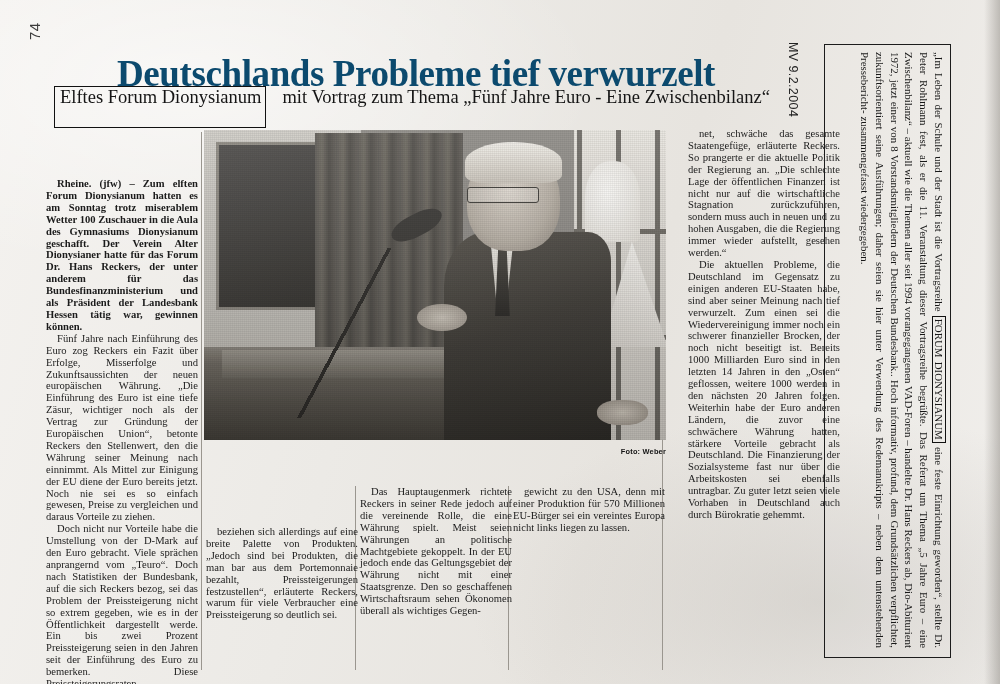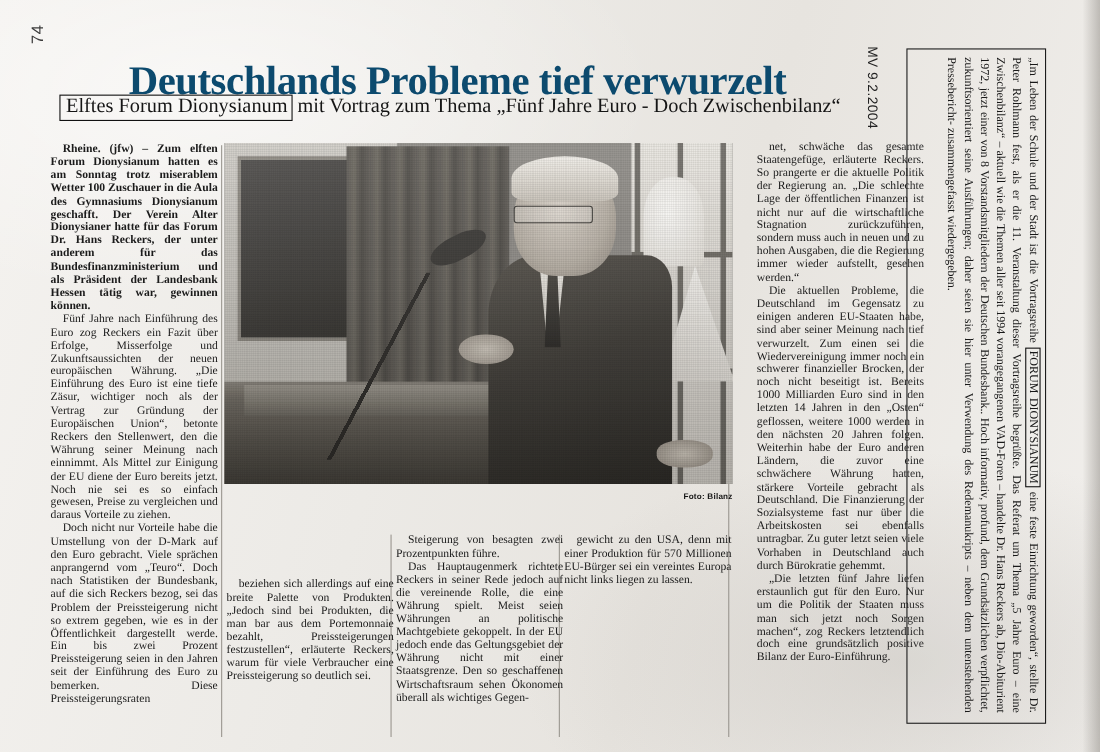--- a/index.html
+++ b/index.html
@@ -89,43 +89,43 @@
     width: 760px;
     display: flex;
     align-items: baseline;
     font-size: 18.5px;
     color: #151515;
     z-index: 5;
     white-space: nowrap;
   }
   #subhead-box {
     border: 1.6px solid #111;
-    padding: 1px 4px 2px 5px;
+    padding: 1px 4px 20px 5px;
     line-height: 1.05;
-    margin-right: 4px;
+    margin-right: 16px;
   }
   #subhead-rest { line-height: 1.05; }
 
   
   .col {
     position: absolute;
     top: 128px;
     width: 151px;
     font-size: 10.6px;
     line-height: 11.9px;
     text-align: justify;
     text-justify: inter-word;
     color: #1b1b1b;
     hyphens: manual;
     z-index: 5;
   }
   .col p { margin: 0; text-indent: 11px; }
   .col p.first { text-indent: 11px; }
   .col p + p { margin-top: 0; }
-  .col .lead { font-weight: bold; }
+  .col .lead { font-weight: bold; margin-top: 48px; }
 
   #col1 { left: 46px;  top: 130px; width: 152px; }
   #col2 { left: 206px; top: 486px; width: 152px; height: 184px; margin-top: 40px; }
   #col3 { left: 360px; top: 486px; width: 152px; height: 184px; }
   #col4 { left: 513px; top: 486px; width: 152px; height: 184px; }
   #col5 { left: 667px; top: 128px; width: 152px; margin-left: 21px; }
 
   
   .vrule {
     position: absolute;
@@ -322,51 +322,49 @@
 <div id="scan">
 
   <div class="sheet"></div>
 
   <div id="pagenum">74</div>
 
   <h1 id="headline">Deutschlands Probleme tief verwurzelt</h1>
 
   <div id="subhead-row">
     <span id="subhead-box">Elftes Forum Dionysianum</span>
-    <span id="subhead-rest">mit Vortrag zum Thema „Fünf Jahre Euro - Doch Zwischenbilanz“</span>
+    <span id="subhead-rest">mit Vortrag zum Thema „Fünf Jahre Euro - Eine Zwischenbilanz“</span>
   </div>
 
   <div class="vrule" style="left:201px; top:132px; height:538px;"></div>
   <div class="vrule" style="left:355px; top:486px; height:184px;"></div>
   <div class="vrule" style="left:508px; top:486px; height:184px;"></div>
   <div class="vrule" style="left:662px; top:132px; height:538px;"></div>
 
   <div class="col" id="col1">
     <p class="first lead">Rheine. (jfw) – Zum elften Forum Dionysianum hatten es am Sonntag trotz miserablem Wetter 100 Zuschauer in die Aula des Gymnasiums Dionysianum geschafft. Der Verein Alter Dionysianer hatte für das Forum Dr. Hans Reckers, der unter anderem für das Bundesfinanzministerium und als Präsident der Landesbank Hessen tätig war, gewinnen können.</p>
     <p>Fünf Jahre nach Einführung des Euro zog Reckers ein Fazit über Erfolge, Misserfolge und Zukunftsaussichten der neuen europäischen Währung. „Die Einführung des Euro ist eine tiefe Zäsur, wichtiger noch als der Vertrag zur Gründung der Europäischen Union“, betonte Reckers den Stellenwert, den die Währung seiner Meinung nach einnimmt. Als Mittel zur Einigung der EU diene der Euro bereits jetzt. Noch nie sei es so einfach gewesen, Preise zu vergleichen und daraus Vorteile zu ziehen.</p>
     <p>Doch nicht nur Vorteile habe die Umstellung von der D-Mark auf den Euro gebracht. Viele sprächen anprangernd vom „Teuro“. Doch nach Statistiken der Bundesbank, auf die sich Reckers bezog, sei das Problem der Preissteigerung nicht so extrem gegeben, wie es in der Öffentlichkeit dargestellt werde. Ein bis zwei Prozent Preissteigerung seien in den Jahren seit der Einführung des Euro zu bemerken. Diese Preissteigerungsraten</p>
   </div>
 
   <div class="col" id="col2">
     <p class="first">beziehen sich allerdings auf eine breite Palette von Produkten. „Jedoch sind bei Produkten, die man bar aus dem Portemonnaie bezahlt, Preissteigerungen festzustellen“, erläuterte Reckers, warum für viele Verbraucher eine Preissteigerung so deutlich sei.</p>
   </div>
 
   <div class="col" id="col3">
-    <p class="first">Steigerung von besagten zwei Prozentpunkten führe.</p>
     <p>Das Hauptaugenmerk richtete Reckers in seiner Rede jedoch auf die vereinende Rolle, die eine Währung spielt. Meist seien Währungen an politische Machtgebiete gekoppelt. In der EU jedoch ende das Geltungsgebiet der Währung nicht mit einer Staatsgrenze. Den so geschaffenen Wirtschaftsraum sehen Ökonomen überall als wichtiges Gegen-</p>
   </div>
 
   <div class="col" id="col4">
     <p class="first">gewicht zu den USA, denn mit einer Produktion für 570 Millionen EU-Bürger sei ein vereintes Europa nicht links liegen zu lassen.</p>
   </div>
 
   <div class="col" id="col5">
     <p class="first">net, schwäche das gesamte Staatengefüge, erläuterte Reckers. So prangerte er die aktuelle Politik der Regierung an. „Die schlechte Lage der öffentlichen Finanzen ist nicht nur auf die wirtschaftliche Stagnation zurückzuführen, sondern muss auch in neuen und zu hohen Ausgaben, die die Regierung immer wieder aufstellt, gesehen werden.“</p>
     <p>Die aktuellen Probleme, die Deutschland im Gegensatz zu einigen anderen EU-Staaten habe, sind aber seiner Meinung nach tief verwurzelt. Zum einen sei die Wiedervereinigung immer noch ein schwerer finanzieller Brocken, der noch nicht beseitigt ist. Bereits 1000 Milliarden Euro sind in den letzten 14 Jahren in den „Osten“ geflossen, weitere 1000 werden in den nächsten 20 Jahren folgen. Weiterhin habe der Euro anderen Ländern, die zuvor eine schwächere Währung hatten, stärkere Vorteile gebracht als Deutschland. Die Finanzierung der Sozialsysteme fast nur über die Arbeitskosten sei ebenfalls untragbar. Zu guter letzt seien viele Vorhaben in Deutschland auch durch Bürokratie gehemmt.</p>
-    <p>„Die letzten fünf Jahre liefen erstaunlich gut für den Euro. Nur um die Politik der Staaten muss man sich jetzt noch Sorgen machen“, zog Reckers letztendlich doch eine grundsätzlich positive Bilanz der Euro-Einführung.</p>
   </div>
 
   <div id="photo" role="img">
     <div class="ph-inner">
       <div class="ph-wallL"></div>
       <div class="ph-board"></div>
       <div class="ph-curtain"></div>
       <div class="ph-window">
         <div class="mullion-v" style="left:4%"></div>
         <div class="mullion-v" style="left:46%"></div>
@@ -387,21 +385,21 @@
       <div class="ph-mic-stand"></div>
       <div class="ph-mic-head"></div>
       <div class="ph-hand"></div>
       <div class="ph-hand2"></div>
       <div class="ph-fade"></div>
       <div class="ph-grain"></div>
     </div>
   </div>
 
   <div id="caption">
-    <span id="caption-credit">Foto: Bilanz</span>
+    <span id="caption-credit">Foto: Weber</span>
   </div>
 
   <div id="mvdate">MV 9.2.2004</div>
 
   <div id="note-frame"></div>
   <div id="note-rot">
     <span>„Im Leben der Schule und der Stadt ist die Vortragsreihe</span>
     <span class="boxed">FORUM DIONYSIANUM</span>
     <span>eine feste Einrichtung geworden“, stellte Dr. Peter Rohlmann fest, als er die 11. Veranstaltung dieser Vortragsreihe begrüßte. Das Referat um Thema „5 Jahre Euro – eine Zwischenbilanz“ – aktuell wie die Themen aller seit 1994 vorangegangenen VAD-Foren – handelte Dr. Hans Reckers ab, Dio-Abiturient 1972, jetzt einer von 8 Vorstandsmitgliedern der Deutschen Bundesbank.. Hoch informativ, profund, dem Grundsätzlichen verpflichtet, zukunftsorientiert seine Ausführungen; daher seien sie hier unter Verwendung des Redemanukripts – neben dem untenstehenden Pressebericht- zusammengefasst wiedergegeben.</span>
   </div>

